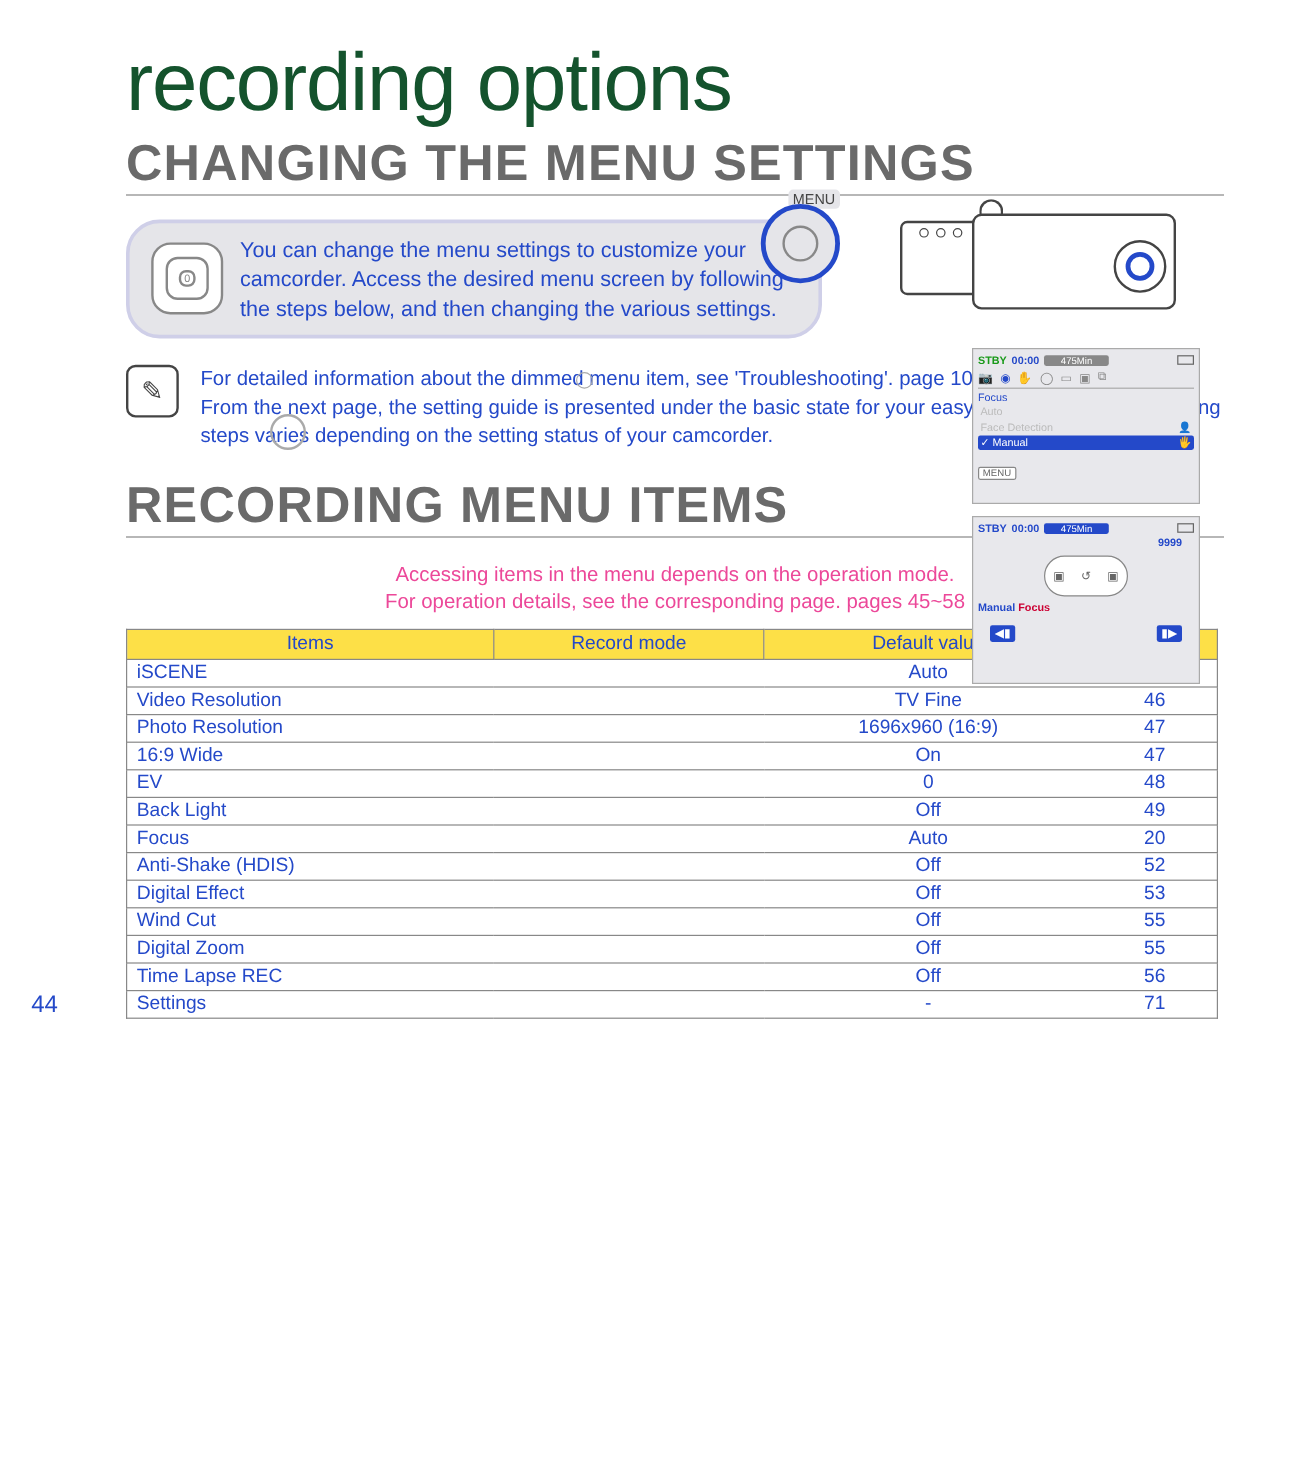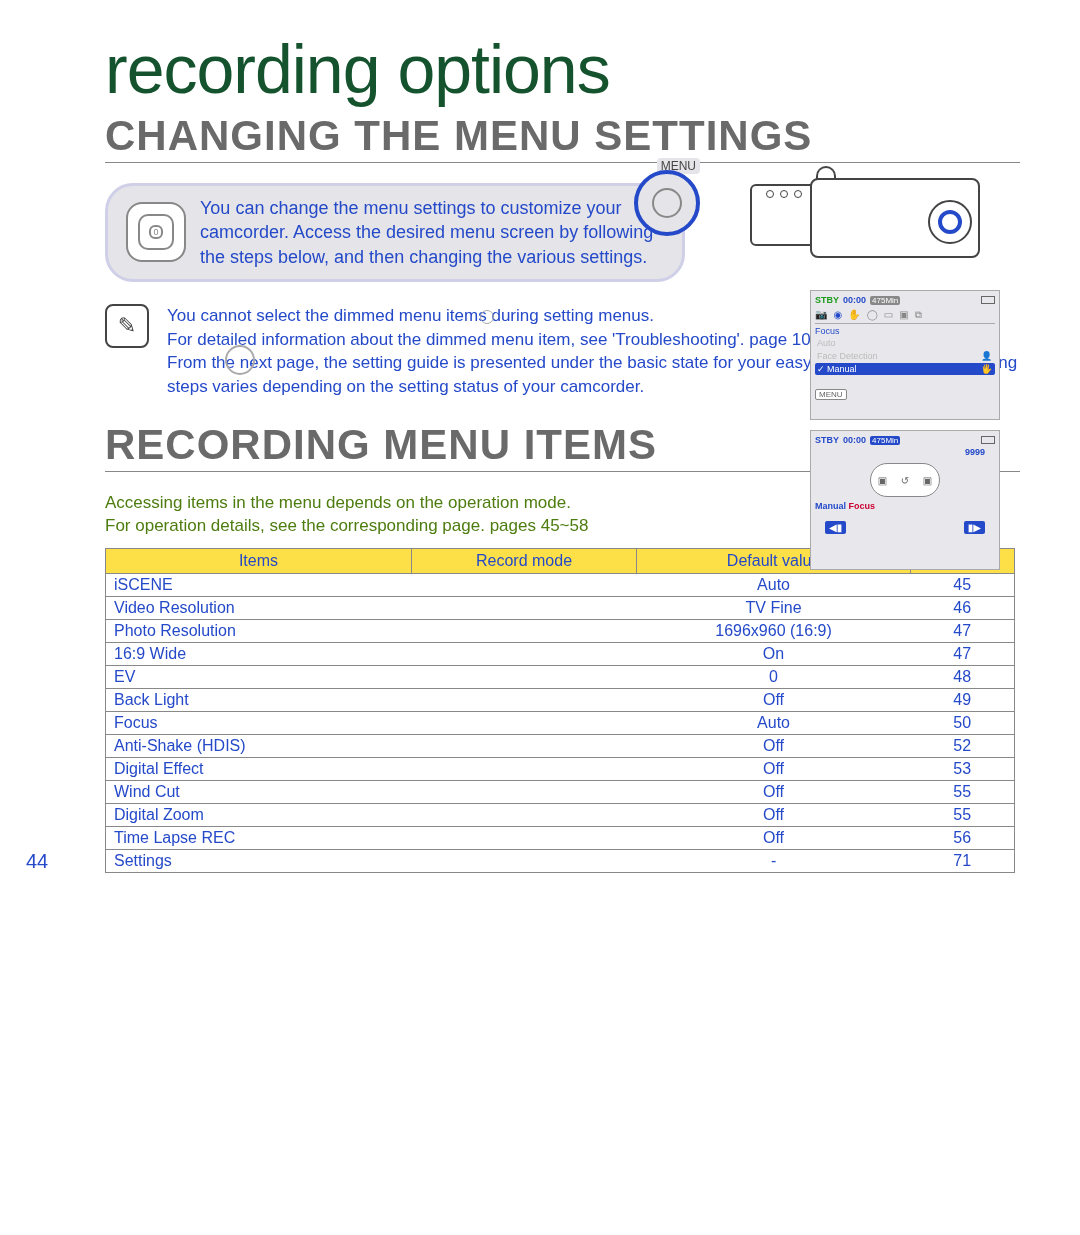--- a/index.html
+++ b/index.html
@@ -103,21 +103,21 @@
     position:absolute; width:190px;
     background:#e8e8ec; border:1px solid #aaa;
     font-size:10px; padding:4px;
   }
   .lcd1 { right:80px; top:290px; height:130px; }
   .lcd2 { right:80px; top:430px; height:140px; }
   .lcd-top { display:flex; gap:4px; align-items:center; margin-bottom:2px; }
   .stby { color:#1a9a1a; font-weight:bold; font-size:9px; }
   .stby.blue { color:#2449c9; }
   .rec-time { color:#2449c9; font-size:9px; font-weight:bold; }
-  .remain { background:#888; color:#fff; font-size:8px; padding:0 2px; border-radius:2px;text-align:right; }
+  .remain { background:#888; color:#fff; font-size:8px; padding:0 14px; border-radius:2px;text-align:right; }
   .remain.blue { background:#2449c9; }
   .batt { margin-left:auto; width:14px; height:8px; border:1px solid #666; }
   .lcd-tabs { display:flex; gap:6px; font-size:10px; color:#888; border-bottom:1px solid #aaa; padding:2px 0; }
   .lcd-tabs span { flex:none; }
   .lcd-tabs .active { color:#2449c9; }
   .focus-lbl { color:#2449c9; font-size:9px; margin-top:2px; }
   .lcd-row { font-size:9px; color:#ddd; padding:1px 2px; margin-top:1px; border-radius:2px; display:flex; justify-content:space-between; }
   .lcd-row.dim { color:#bbb; }
   .lcd-row.sel { background:#2449c9; color:#fff; }
   .lcd-row.sel .ck::before { content:"✓ "; color:#fff; }
@@ -137,21 +137,21 @@
   .arrow-btn { background:#2449c9; color:#fff; font-size:10px; padding:1px 4px; border-radius:2px; }
 
   .note-block { margin-left:75px; margin-top:22px; display:flex; gap:18px; }
   .note-icon {
     width:44px; height:44px; border:2px solid #444; border-radius:8px;
     background: #fff; display:flex; align-items:center; justify-content:center;
     font-size:22px; color:#444; flex:none;
   }
   .note-list { color:#2449c9; font-size:17px; line-height:1.4; }
 
-  .body-text { margin-left:75px; color:#4d7c0f; font-size:17px; line-height:1.35; margin-top:8px; }
+  .body-text { margin-left:75px; color:#ec4899; font-size:17px; line-height:1.35; margin-top:8px;text-align:center; }
 
   table.menu-table {
     margin-left:75px; margin-top:10px;
     border-collapse: collapse;
     width: 910px;
     font-size: 16px;
   }
   table.menu-table th {
     background:#fde047; color:#2449c9;
     font-weight:normal; text-align:center;
@@ -249,21 +249,20 @@
   </div>
   <div class="arrows">
     <span class="arrow-btn">◀▮</span>
     <span class="arrow-btn">▮▶</span>
   </div>
 </div>
 
 <div class="note-block">
   <div class="note-icon">✎</div>
   <div class="note-list">
-    <div>You cannot select the dimmed menu items during setting menus.</div>
     <div>For detailed information about the dimmed menu item, see 'Troubleshooting'.  page 108</div>
     <div>From the next page, the setting guide is presented under the basic state for your easy understanding. The setting steps varies depending on the setting status of your camcorder.</div>
   </div>
 </div>
 
 <h2 class="section-title" style="margin-top:22px">RECORDING MENU ITEMS</h2>
 
 <p class="body-text">Accessing items in the menu depends on the operation mode.</p>
 <p class="body-text" style="margin-top:0">For operation details, see the corresponding page.  pages 45~58</p>
 
@@ -310,21 +309,21 @@
       <tr>
         <td>Back Light</td>
         <td></td>
         <td>Off</td>
         <td>49</td>
       </tr>
       <tr>
         <td>Focus</td>
         <td></td>
         <td>Auto</td>
-        <td>50</td>
+        <td>20</td>
       </tr>
       <tr>
         <td>Anti-Shake (HDIS)</td>
         <td></td>
         <td>Off</td>
         <td>52</td>
       </tr>
       <tr>
         <td>Digital Effect</td>
         <td></td>

